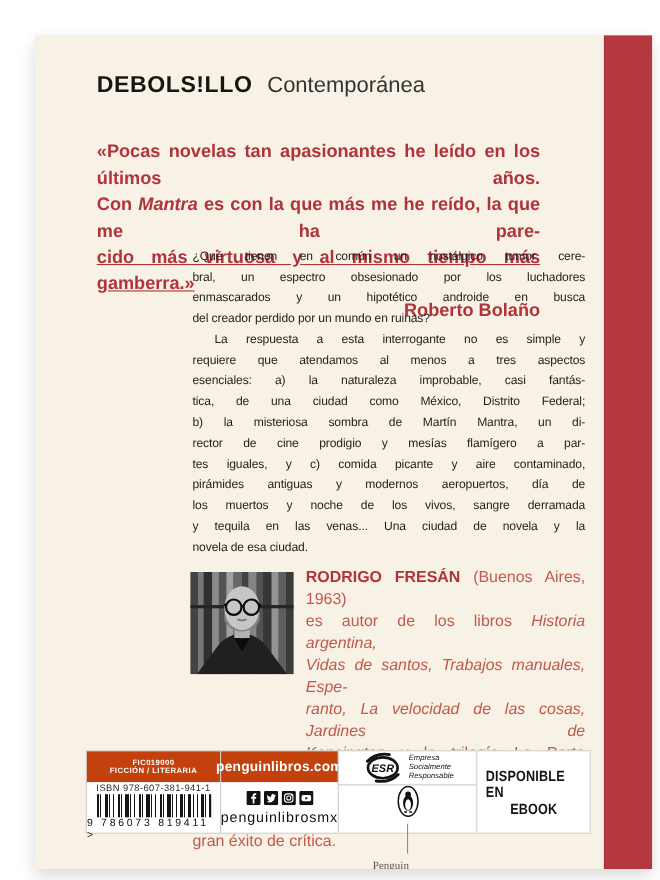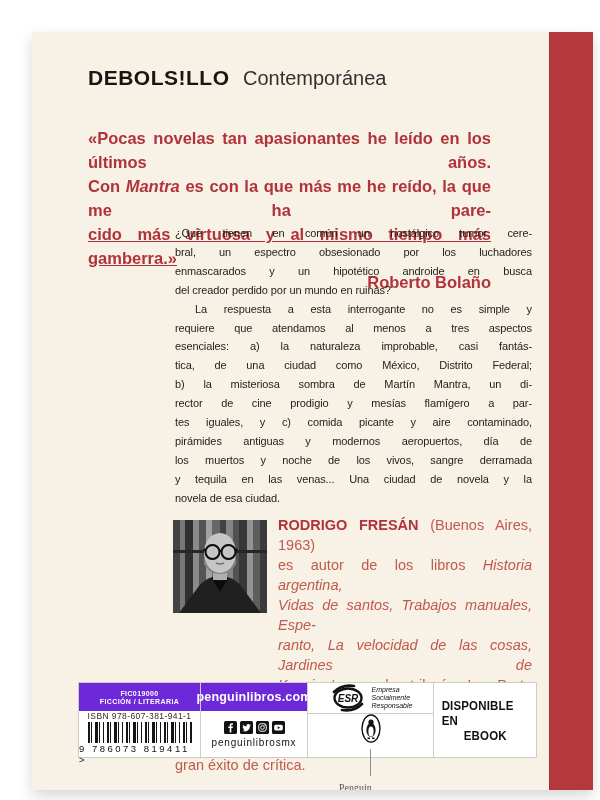--- a/index.html
+++ b/index.html
@@ -47,36 +47,36 @@
   .bline { margin-left:103px; text-align:justify; text-align-last:justify; }
   .bline.bfull { margin-left:0; text-align-last:left; }
   .bname { font-weight:bold; color:#b0333b; }
 
   
   .footer { position:absolute; left:46px; top:650px; width:459px; height:76px;
             display:flex; background:#ffffff; border:1px solid #cfccc4; box-sizing:border-box; }
   .f-col { border-right:1px solid #cfccc4; display:flex; flex-direction:column; box-sizing:border-box; }
   .f-col:last-child { border-right:none; }
   .f-col1 { width:122px; } .f-col2 { width:107px; } .f-col3 { width:126px; } .f-col4 { flex:1; }
-  .f-head { background:#6d28d9; color:#fff; height:28px; display:flex; flex-direction:column;
+  .f-head { background:#c2410c; color:#fff; height:28px; display:flex; flex-direction:column;
             justify-content:center; align-items:center; flex:none; }
   .bisac-code { font-size:7px; font-weight:bold; letter-spacing:.4px; }
   .bisac-cat  { font-size:7px; font-weight:bold; letter-spacing:.4px; margin-top:1px; }
   .web { font-size:12.5px; font-weight:bold; letter-spacing:.2px; }
   .f-body { flex:1; display:flex; flex-direction:column; align-items:center; justify-content:center; }
   .isbn-label { font-size:8.5px; color:#2b2b2b; letter-spacing:.4px; }
   .bars { width:104px; height:21px; margin-top:1px;
           background:repeating-linear-gradient(90deg,
             #151515 0 2px, #fff 2px 3px, #151515 3px 4px, #fff 4px 7px,
             #151515 7px 10px, #fff 10px 11px, #151515 11px 12px, #fff 12px 15px,
             #151515 15px 16px, #fff 16px 19px); }
   .digits { font-size:9.5px; color:#111; letter-spacing:2.5px; margin-top:0; }
   .social-row { display:flex; gap:3px; margin-bottom:3px; }
   .social-row svg { display:block; }
-  .handle { font-size:10px; color:#111; letter-spacing:.8px; }
+  .handle { font-size:13px; color:#111; letter-spacing:.8px; }
   .esr-cell { height:39px; border-bottom:1px solid #cfccc4; flex-direction:row; gap:5px; }
   .esr-text { font-size:7px; font-style:italic; line-height:8px; color:#111; text-align:left; }
   .prh-cell { flex:1; gap:6px; }
   .prh-divider { width:1px; height:27px; background:#8f8b84; }
   .prh-text { font-family:"Liberation Serif", serif; font-size:10px; line-height:11px;
               color:#57534c; text-align:left; }
   .ebook-cell { justify-content:center; }
   .ebook-line { font-weight:bold; font-size:13.5px; color:#121212; line-height:15px;
                 display:inline-block; transform:scaleX(.85); letter-spacing:.2px; }
   .f-body.ebook-cell { align-items:center; }

